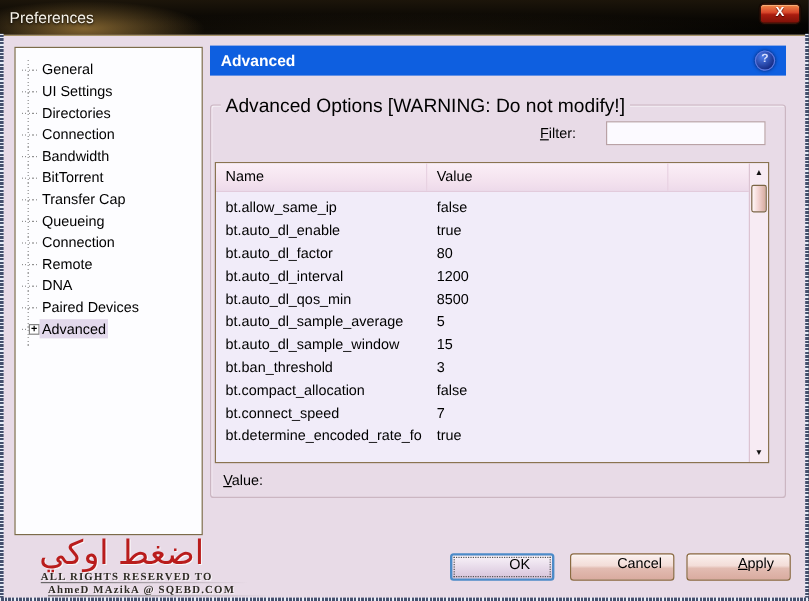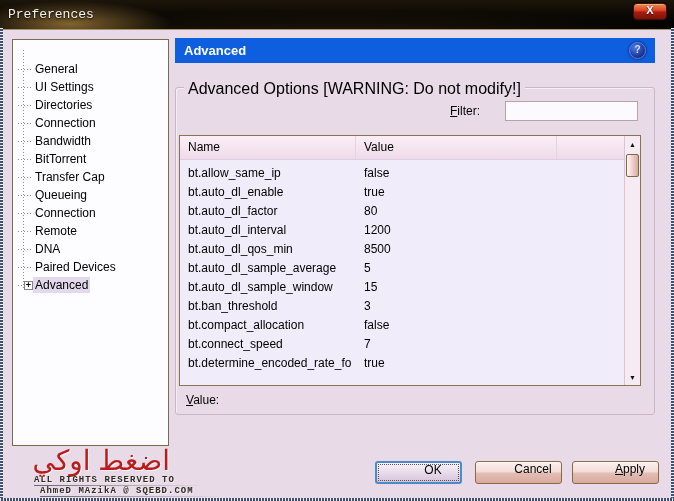--- a/index.html
+++ b/index.html
@@ -27,36 +27,36 @@
   .titlebar {
     position:absolute; left:0; top:0; width:100%; height:30px;
     background:
       radial-gradient(ellipse 140px 32px at 70px 24px, rgba(150,115,55,.85), rgba(0,0,0,0) 72%),
       radial-gradient(ellipse 500px 26px at 50% 32px, rgba(90,70,35,.35), rgba(0,0,0,0) 80%),
       linear-gradient(180deg,#1c150a, #000 85%);
     border-bottom:1px solid #a89468;
   }
   .titlebar .title {
     position:absolute; left:8px; top:7px;
-    font-size:13px; color:#f7f3ea; text-shadow:0 1px 2px #000;font-family:Liberation Mono, monospace;
+    font-size:13px; color:#f7f3ea; text-shadow:0 1px 2px #000;
   }
   .close-btn {
     position:absolute; right:7px; top:3px; width:34px; height:17px;
     border:1px solid #3a160a; border-radius:4px;
     background: linear-gradient(180deg,#ef8a49 0%, #d9472b 42%, #a91c0f 55%, #7e1108 100%);
     box-shadow: inset 0 1px 0 rgba(255,210,160,.55), 0 0 0 1px rgba(20,8,4,.8);
     color:#fff; font-size:11px; font-weight:bold; line-height:13px;
     text-align:center; cursor:pointer; text-shadow:0 1px 1px #400;
   }
 
   
   .tree {
     position:absolute; left:12px; top:39px; width:157px; height:407px;
     background:#fdfdff; border:1px solid #7c6b4a;
-    padding-top:20px; overflow:hidden;
+    padding-top:9px; overflow:hidden;
   }
   .tree-vline {
     position:absolute; left:10px; top:10px; width:1px; height:240px;
     background: repeating-linear-gradient(180deg,#8f8f8f 0 1px, transparent 1px 3px);
   }
   .tree-item { position:relative; height:18px; display:flex; align-items:center; padding-left:5px; cursor:pointer; }
   .connector { width:13px; height:1px; margin-right:2px;
     background: repeating-linear-gradient(90deg,#8f8f8f 0 1px, transparent 1px 3px); }
   .tree-item .plusbox {
     width:9px; height:9px; border:1px solid #848484; background:#fff;
@@ -146,21 +146,21 @@
     background: linear-gradient(180deg,#fbf1ef 0%, #f3ddd8 45%, #e2bcb2 55%, #d9ab9f 100%);
     box-shadow: inset 0 1px 0 rgba(255,255,255,.6);
   }
 
   
   .wm-arabic {
     position:absolute; left:40px; top:447px; width:130px; height:28px;
     font-size:28px; line-height:28px; color:#b91c1c; direction:rtl; text-align:right;
     text-shadow: 1px 1px 0 rgba(255,255,255,.75); white-space:nowrap;
   }
-  .wm-line { position:absolute; font-family:Liberation Mono, monospace;
+  .wm-line { position:absolute; font-family:Liberation Serif, serif;
     font-size:9px; font-weight:bold; letter-spacing:1px; color:#2e2a24;
     text-shadow: 1px 1px 0 rgba(255,255,255,.6); white-space:nowrap; }
   .wm-line::after { content:''; position:absolute; left:0; right:-30px; bottom:-1px; height:1px;
     background: linear-gradient(90deg, rgba(70,70,70,.8), rgba(70,70,70,0)); }
   .wm-1 { left:34px; top:475px; }
   .wm-2 { left:40px; top:486px; }
 
   u { text-decoration: underline; }
 </style>
 </head>

